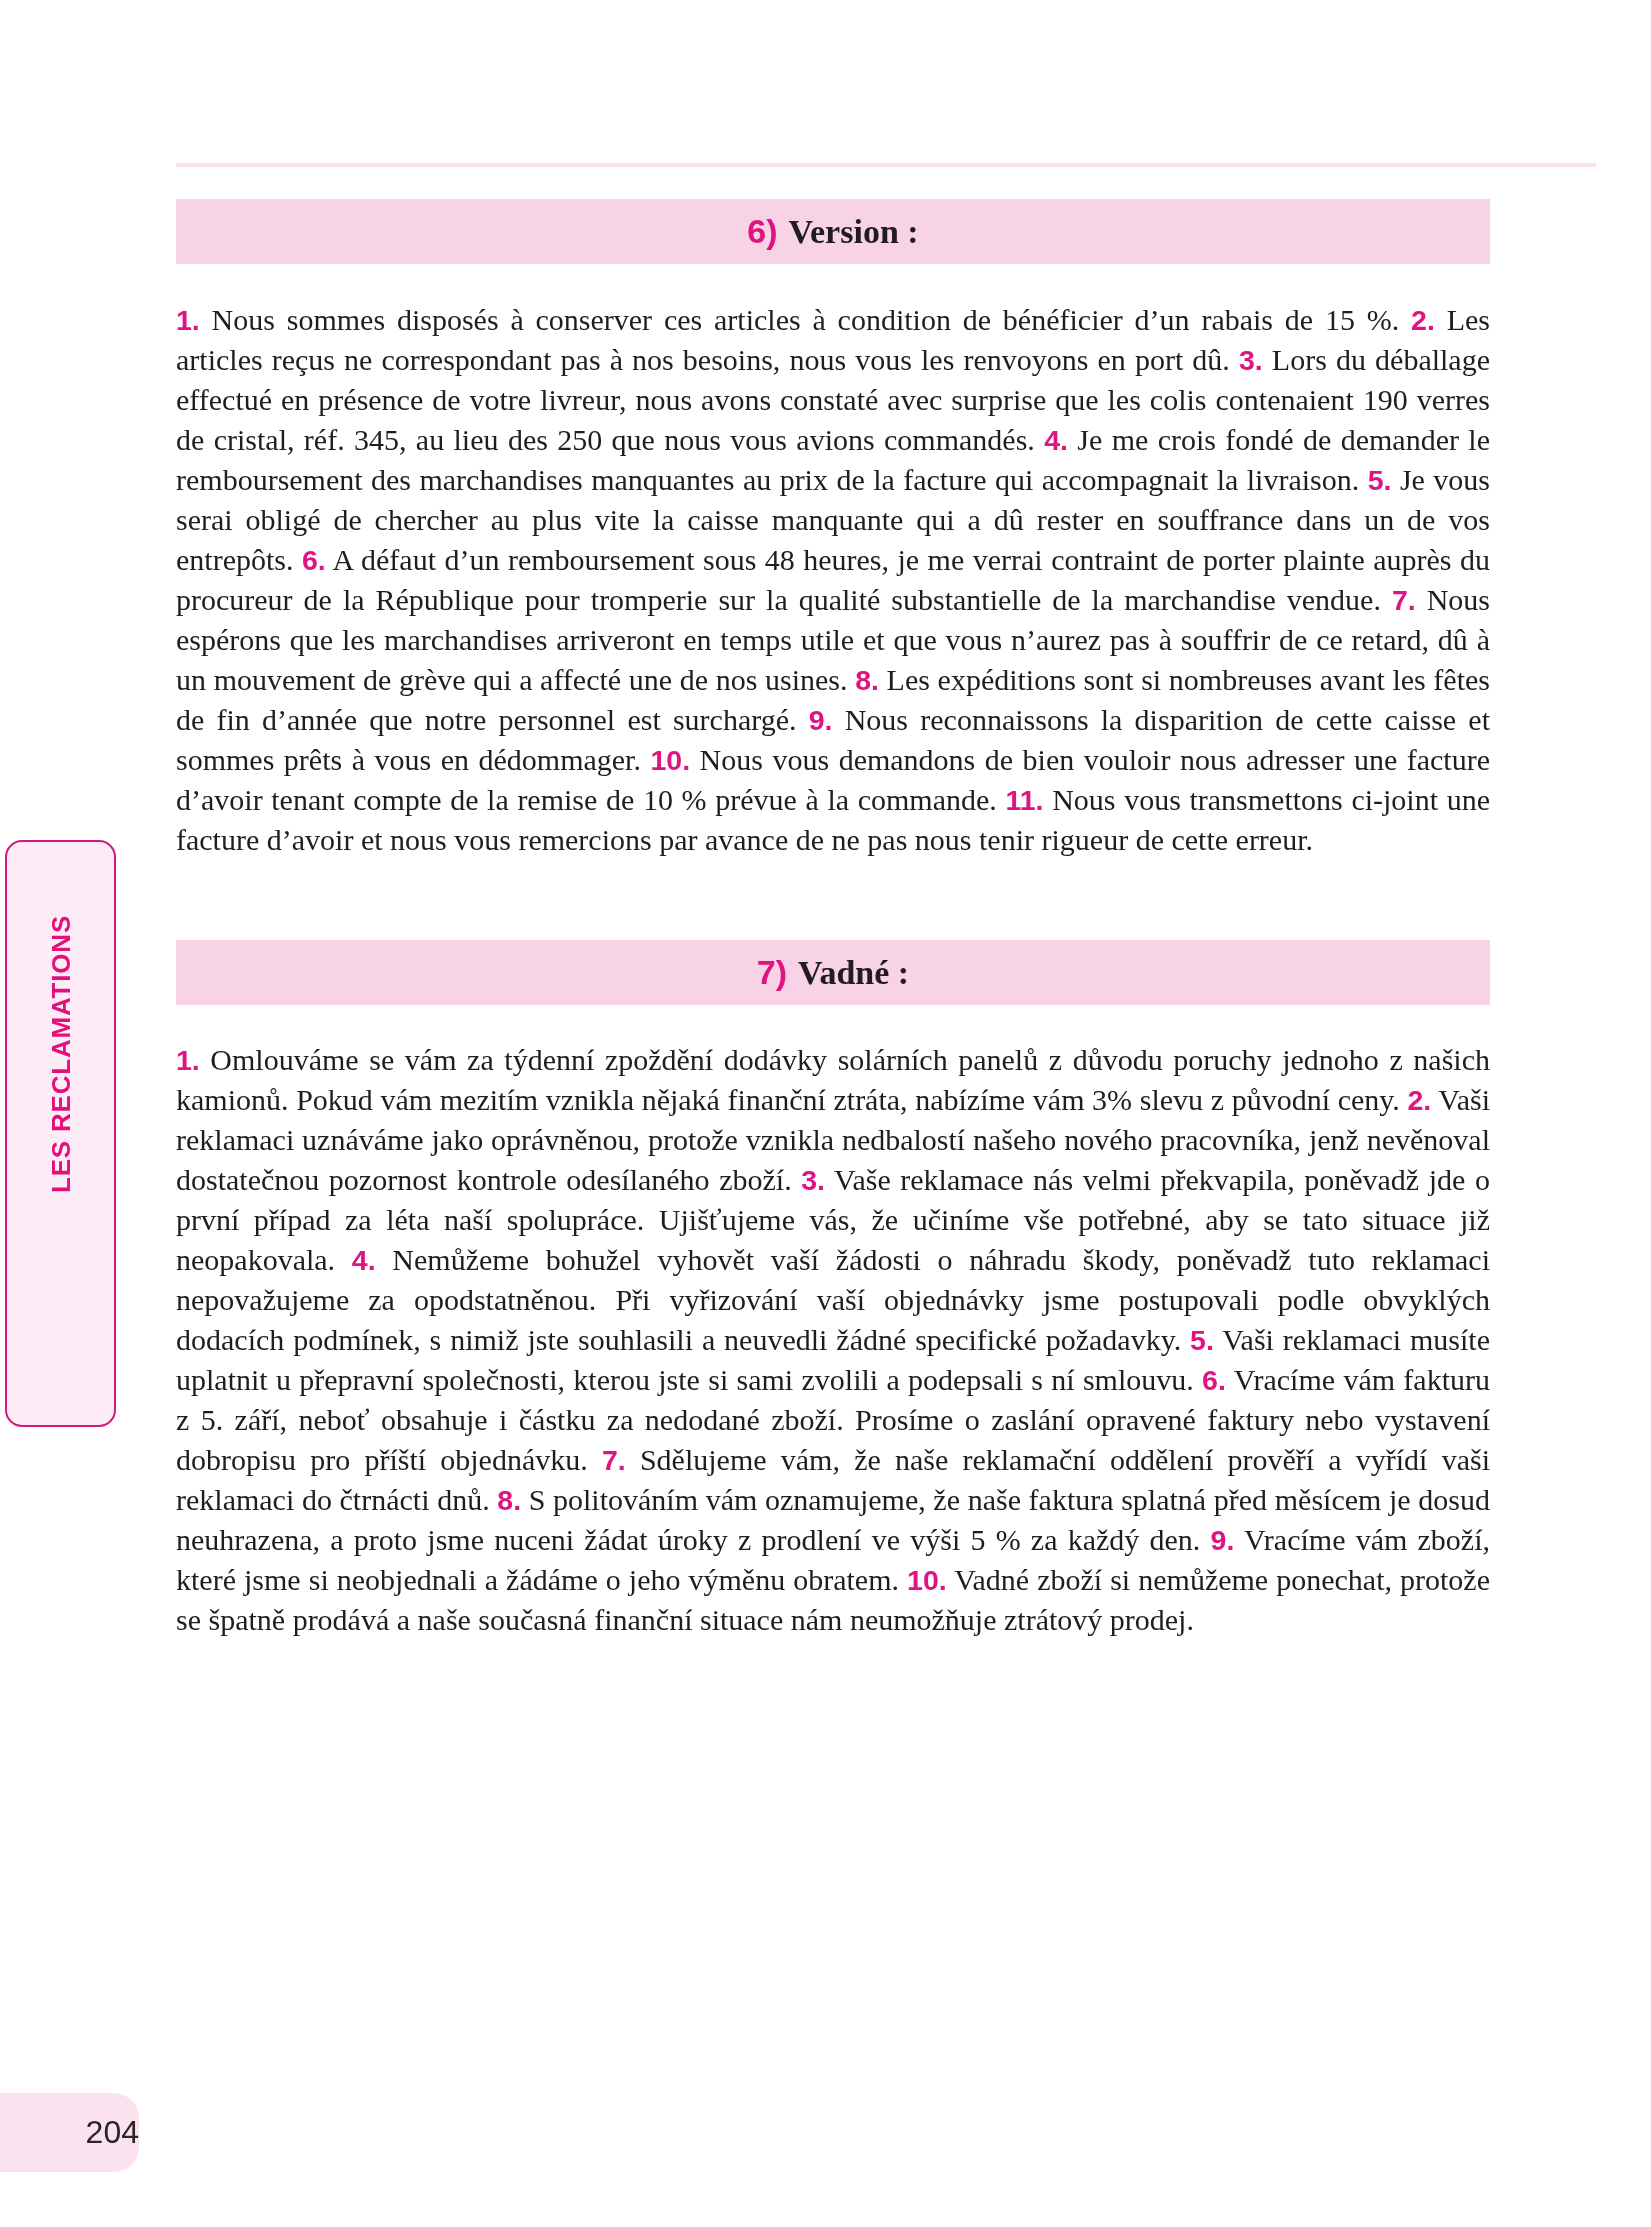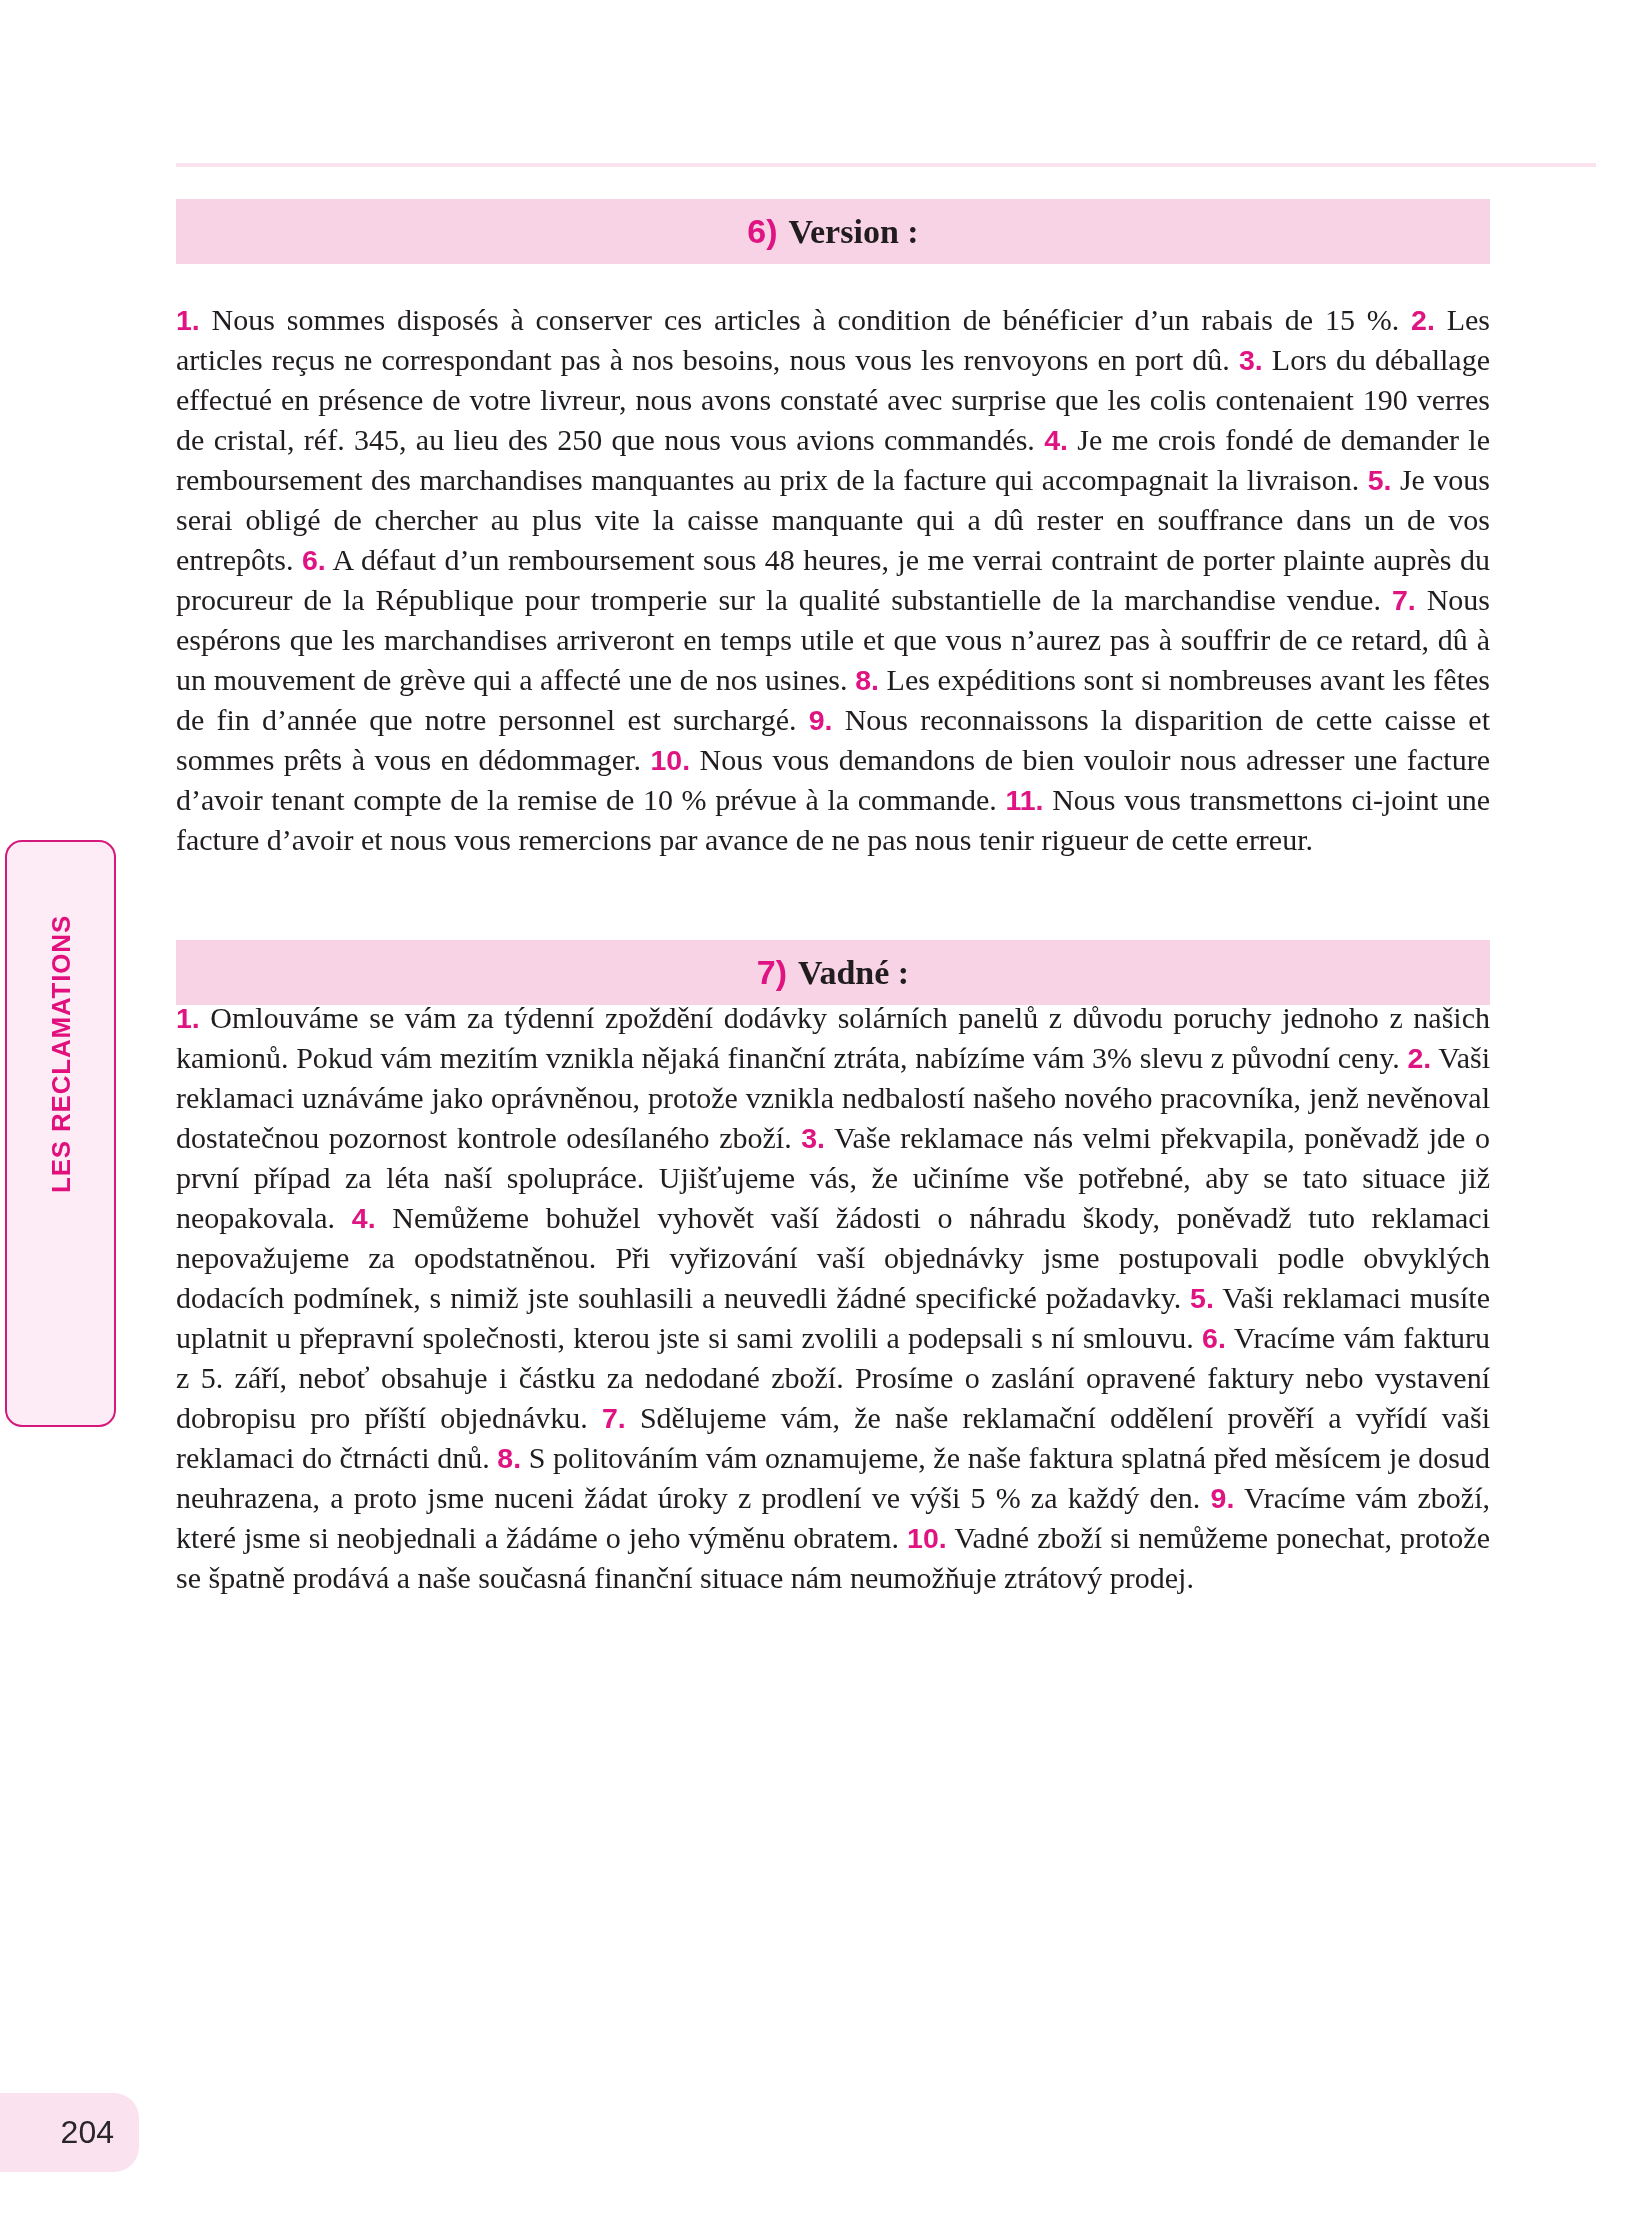--- a/index.html
+++ b/index.html
@@ -24,37 +24,37 @@
     position:absolute; left:176px; width:1314px;
     font-size:30px; line-height:40px; text-align:justify; color:#211d1e;margin-top:18px;
   }
   .para b.num {
     font-family:"Liberation Sans", sans-serif; color:#e01382;
     font-size:28.5px; font-weight:bold;
   }
   #hdr-6 { top:199px; }
   #par-6 { top:282px; }
   #hdr-7 { top:940px; }
-  #par-7 { top:980px; }
+  #par-7 { top:1022px; }
   .sidebox {
     position:absolute; left:5px; top:840px; width:111px; height:587px;
     background:#fdecf6; border:2.5px solid #d5187e; border-radius:17px;
     box-sizing:border-box;
   }
   .sidelabel {
     position:absolute; left:50%; top:calc(50% - 80px);
     transform:translate(-50%,-50%) rotate(-90deg);
     font-family:"Liberation Sans", sans-serif; font-weight:bold;
     font-size:26px; color:#e2107c; white-space:nowrap; letter-spacing:0.8px;
   }
   .badge {
     position:absolute; left:0; top:2093px; width:139px; height:79px;
     background:#fae2ef; border-radius:0 25px 25px 0;
     display:flex; align-items:center; justify-content:flex-end;
-    padding-right:25px; box-sizing:border-box;
+    box-sizing:border-box;
     font-family:"Liberation Sans", sans-serif; font-size:32px; color:#2a2628;
   }
 </style>
 </head>
 <body>
 
 <div class="page">
 
   <div class="toprule"></div>
 

